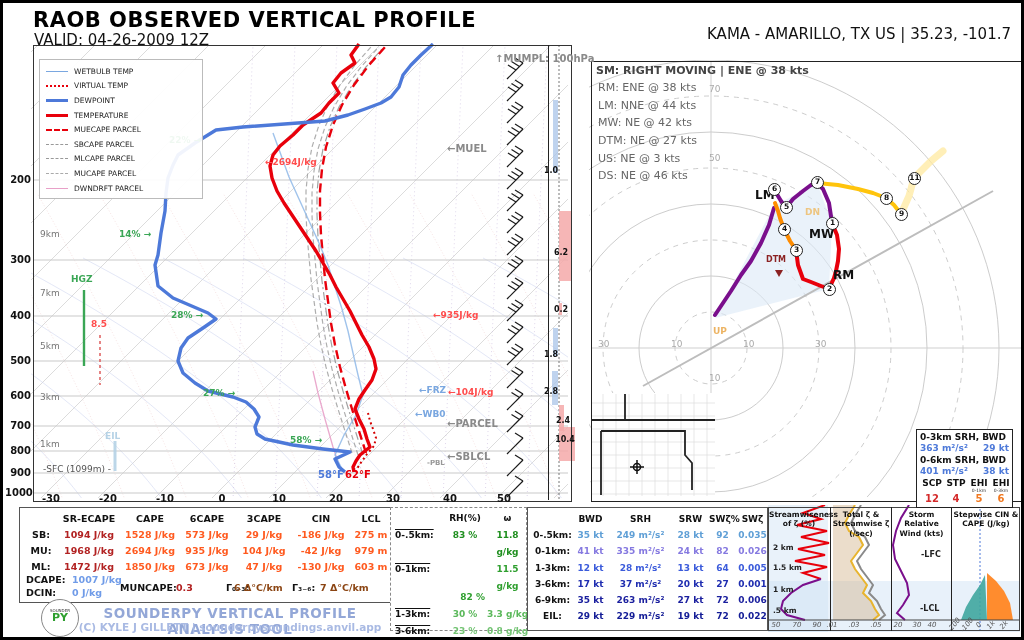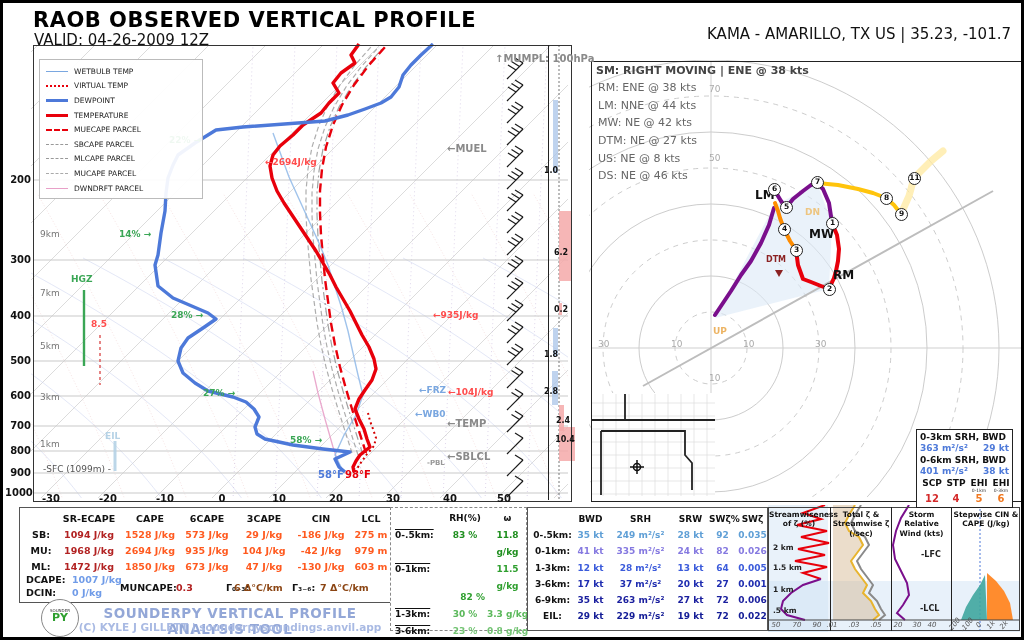--- a/index.html
+++ b/index.html
@@ -466,35 +466,35 @@
   <div class="a redl" style="left:262px;top:154px;z-index:3;">←2694J/kg</div>
   <div class="a grn" style="left:116px;top:226px;z-index:3;">14% →</div>
   <div class="a grn" style="left:68px;top:271px;z-index:3;">HGZ</div>
   <div class="a redl" style="left:88px;top:316px;z-index:3;">8.5</div>
   <div class="a grn" style="left:168px;top:307px;z-index:3;">28% →</div>
   <div class="a redl" style="left:430px;top:307px;z-index:3;">←935J/kg</div>
   <div class="a grn" style="left:200px;top:385px;z-index:3;">27% →</div>
   <div class="a blub" style="left:416px;top:382px;z-index:3;">←FRZ</div>
   <div class="a redl" style="left:445px;top:384px;z-index:3;">←104J/kg</div>
   <div class="a blub" style="left:412px;top:406px;z-index:3;">←WB0</div>
-  <div class="a grayb" style="left:444px;top:415px;z-index:3;">←TEMP</div>
+  <div class="a grayb" style="left:444px;top:415px;z-index:3;">←PARCEL</div>
   <div class="a grn" style="left:287px;top:432px;z-index:3;">58% →</div>
   <div class="a grays" style="left:424px;top:456px;z-index:3;">-PBL</div>
   <div class="a grayb" style="left:444px;top:448px;z-index:3;">←SBLCL</div>
   <div class="a eilc" style="left:102px;top:428px;z-index:3;">EIL</div>
   <div class="a f-blue" style="left:315px;top:466px;z-index:3;">58°F</div>
-  <div class="a f-red" style="left:342px;top:466px;z-index:3;">98°F</div>
+  <div class="a f-red" style="left:342px;top:466px;z-index:3;">62°F</div>
 
   <div class="a" style="left:588px;top:58px;width:430px;height:439px;border:1.3px solid #222;z-index:2;"></div>
   <div class="a smhead" style="left:593px;top:61px;z-index:4;">SM: RIGHT MOVING | ENE @ 38 kts</div>
   <div class="a smline" style="left:595px;top:78px;z-index:4;">RM: ENE @ 38 kts</div>
   <div class="a smline" style="left:595px;top:96px;z-index:4;">LM: NNE @ 44 kts</div>
   <div class="a smline" style="left:595px;top:113px;z-index:4;">MW: NE @ 42 kts</div>
   <div class="a smline" style="left:595px;top:131px;z-index:4;">DTM: NE @ 27 kts</div>
-  <div class="a smline" style="left:595px;top:149px;z-index:4;">US: NE @ 8 kts</div>
+  <div class="a smline" style="left:595px;top:149px;z-index:4;">US: NE @ 3 kts</div>
   <div class="a smline" style="left:595px;top:166px;z-index:4;">DS: NE @ 46 kts</div>
 
   <div class="a ringlab" style="left:706px;top:81px;z-index:3;">70</div>
   <div class="a ringlab" style="left:706px;top:150px;z-index:3;">50</div>
   <div class="a ringlab" style="left:595px;top:336px;z-index:3;">30</div>
   <div class="a ringlab" style="left:668px;top:336px;z-index:3;">10</div>
   <div class="a ringlab" style="left:740px;top:336px;z-index:3;">10</div>
   <div class="a ringlab" style="left:812px;top:336px;z-index:3;">30</div>
   <div class="a ringlab" style="left:706px;top:370px;z-index:3;">10</div>
 

